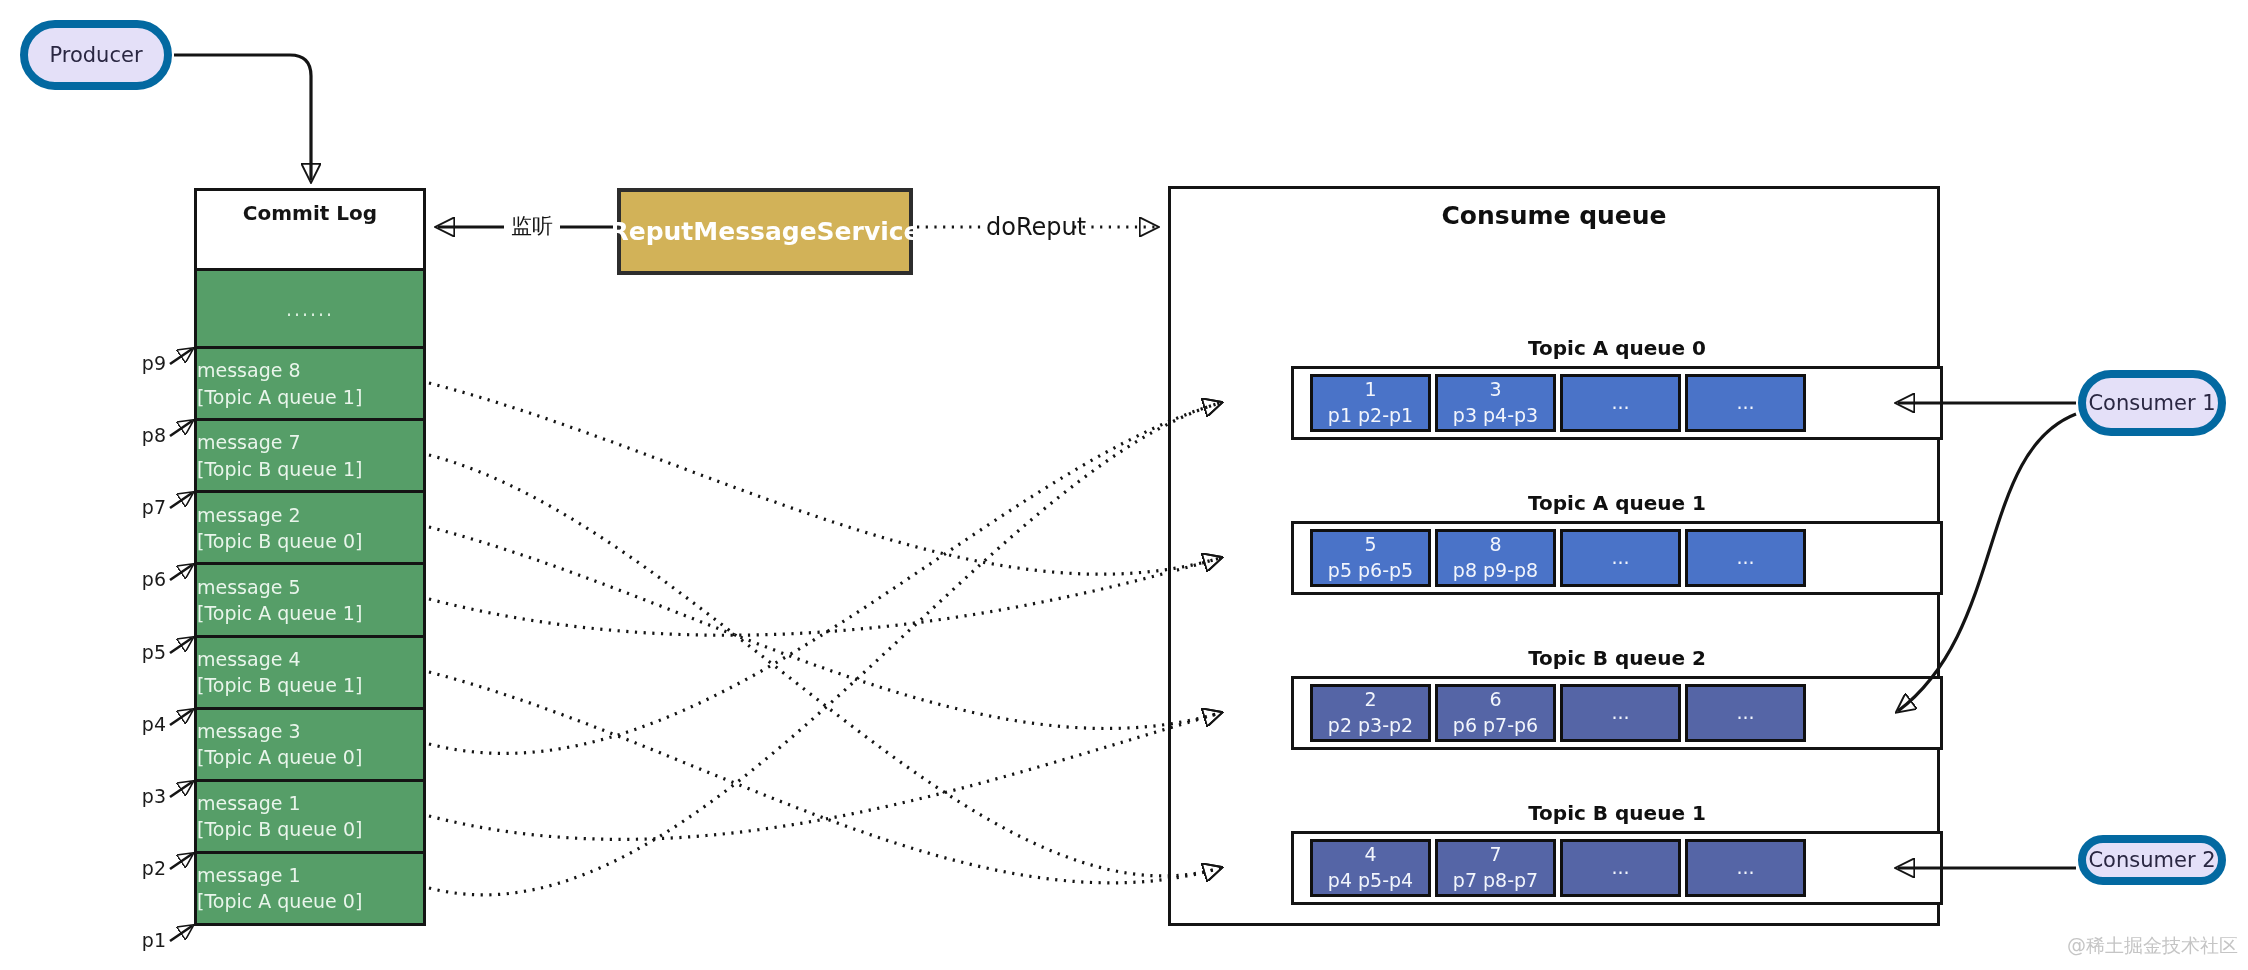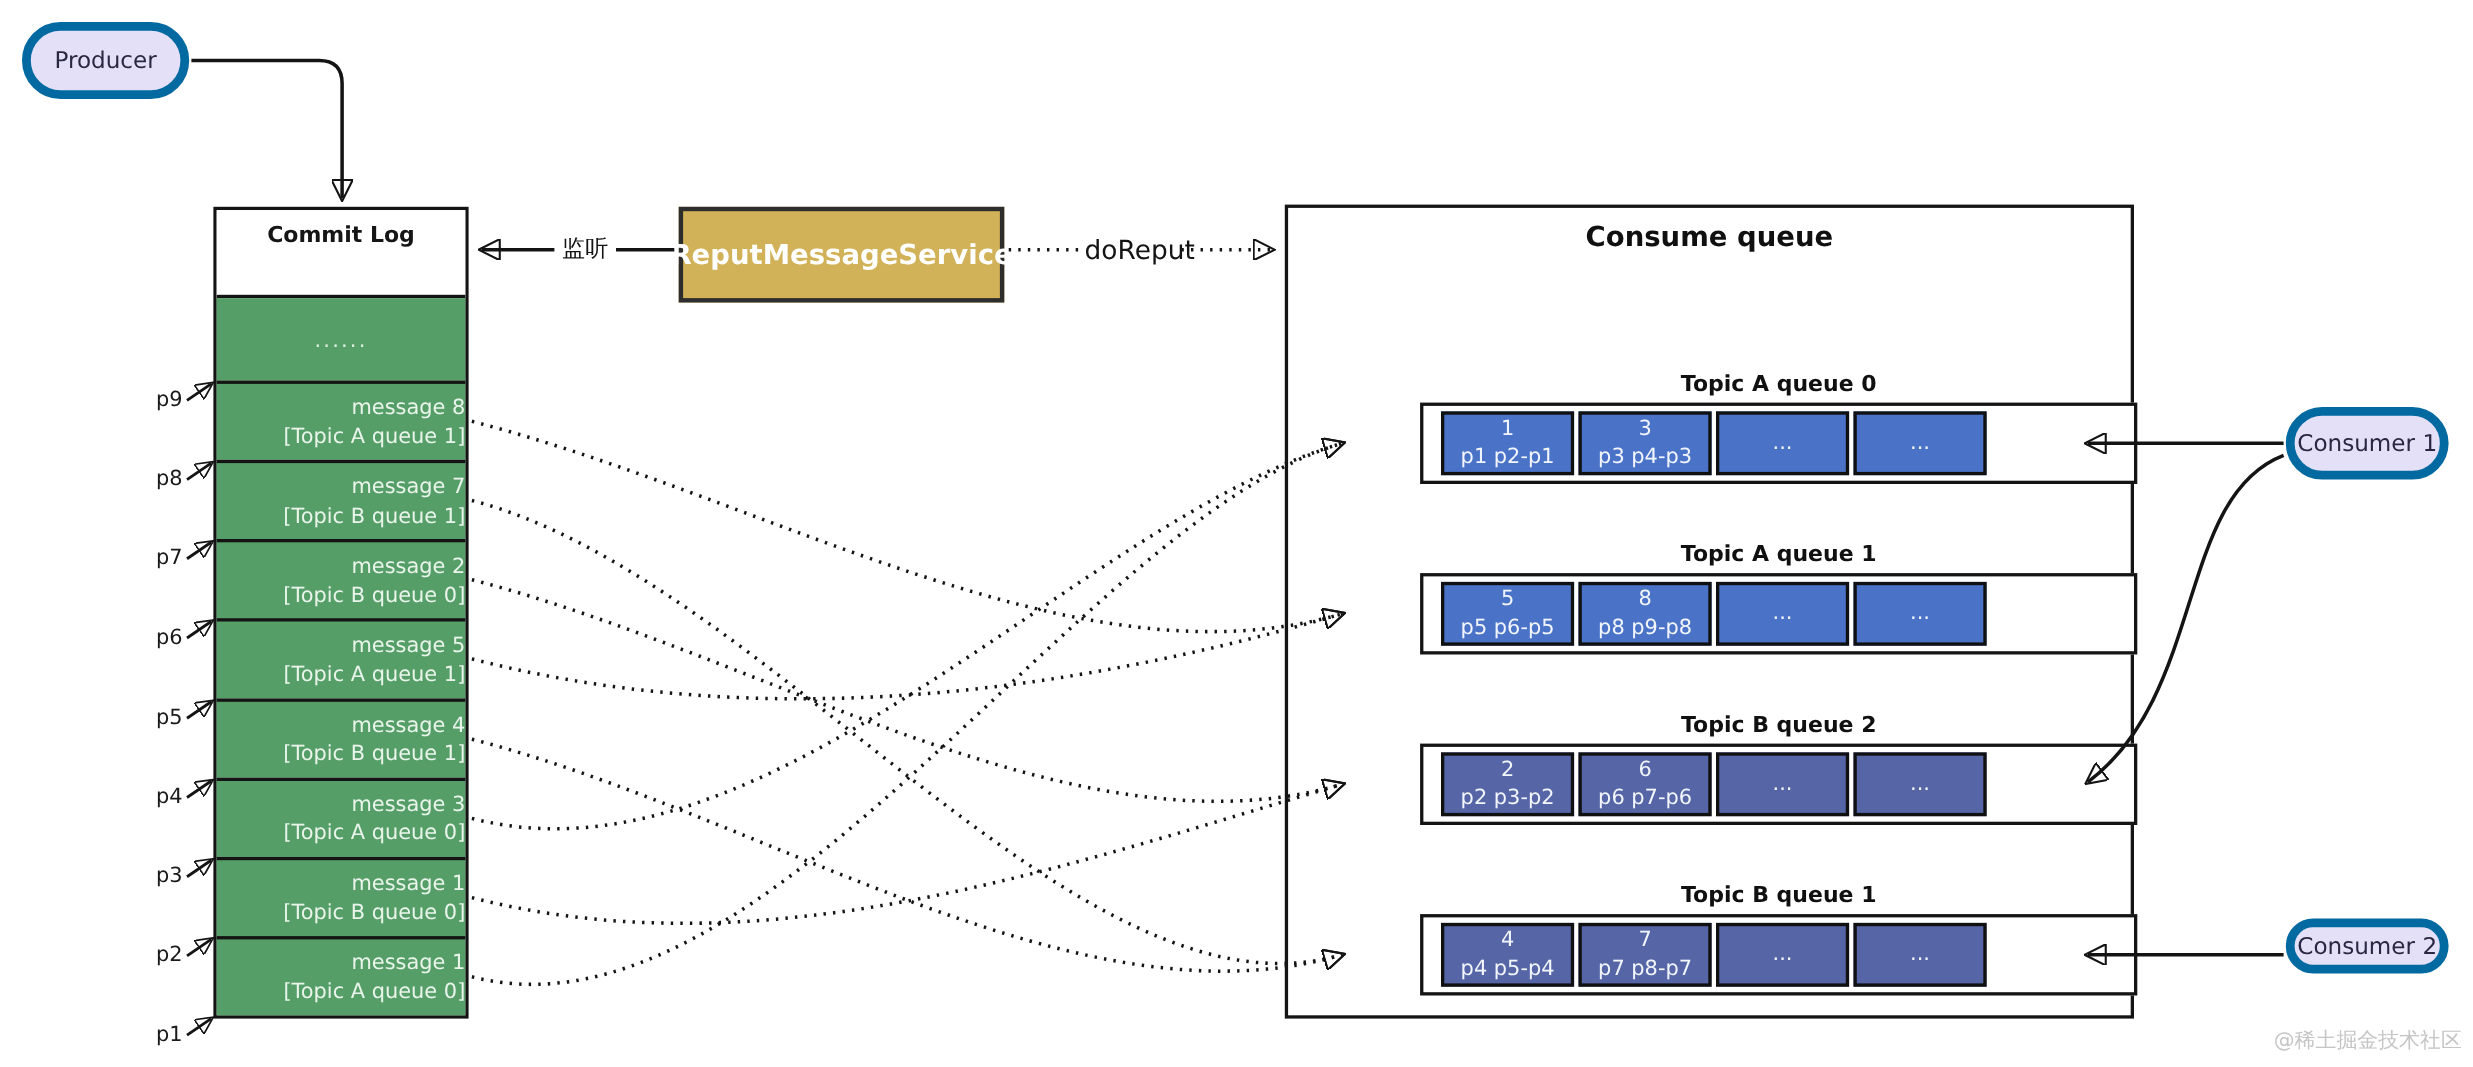--- a/index.html
+++ b/index.html
@@ -26,21 +26,21 @@
     height:80px; flex:none; display:flex; justify-content:center; align-items:flex-start;
     padding-top:10px; font-weight:bold; font-size:20px; color:#151515;
     border-bottom:3px solid #141414; background:#ffffff;
   }
   #commit-log-ellipsis {
     height:75px; flex:none; background:#569e68; color:#d9eedd;
     display:flex; align-items:center; justify-content:center; font-size:19px; letter-spacing:2px;
   }
   .cl-msg {
     flex:1; background:#569e68; border-top:3px solid #141414;
-    display:flex; flex-direction:column; align-items:flex-end; justify-content:center;
+    display:flex; flex-direction:column; align-items:flex-start; justify-content:center;
     color:#e9f5eb; font-size:19px; line-height:1.38; text-align:center;
   }
   .p-label {
     position:absolute; width:40px; text-align:right; font-size:19px; color:#1a1a1a;
   }
   .p-label { left:126px; }
   .p-0 { top:352px; } .p-1 { top:424px; } .p-2 { top:496px; }
   .p-3 { top:568px; } .p-4 { top:641px; } .p-5 { top:713px; }
   .p-6 { top:785px; } .p-7 { top:857px; } .p-8 { top:929px; }
 

